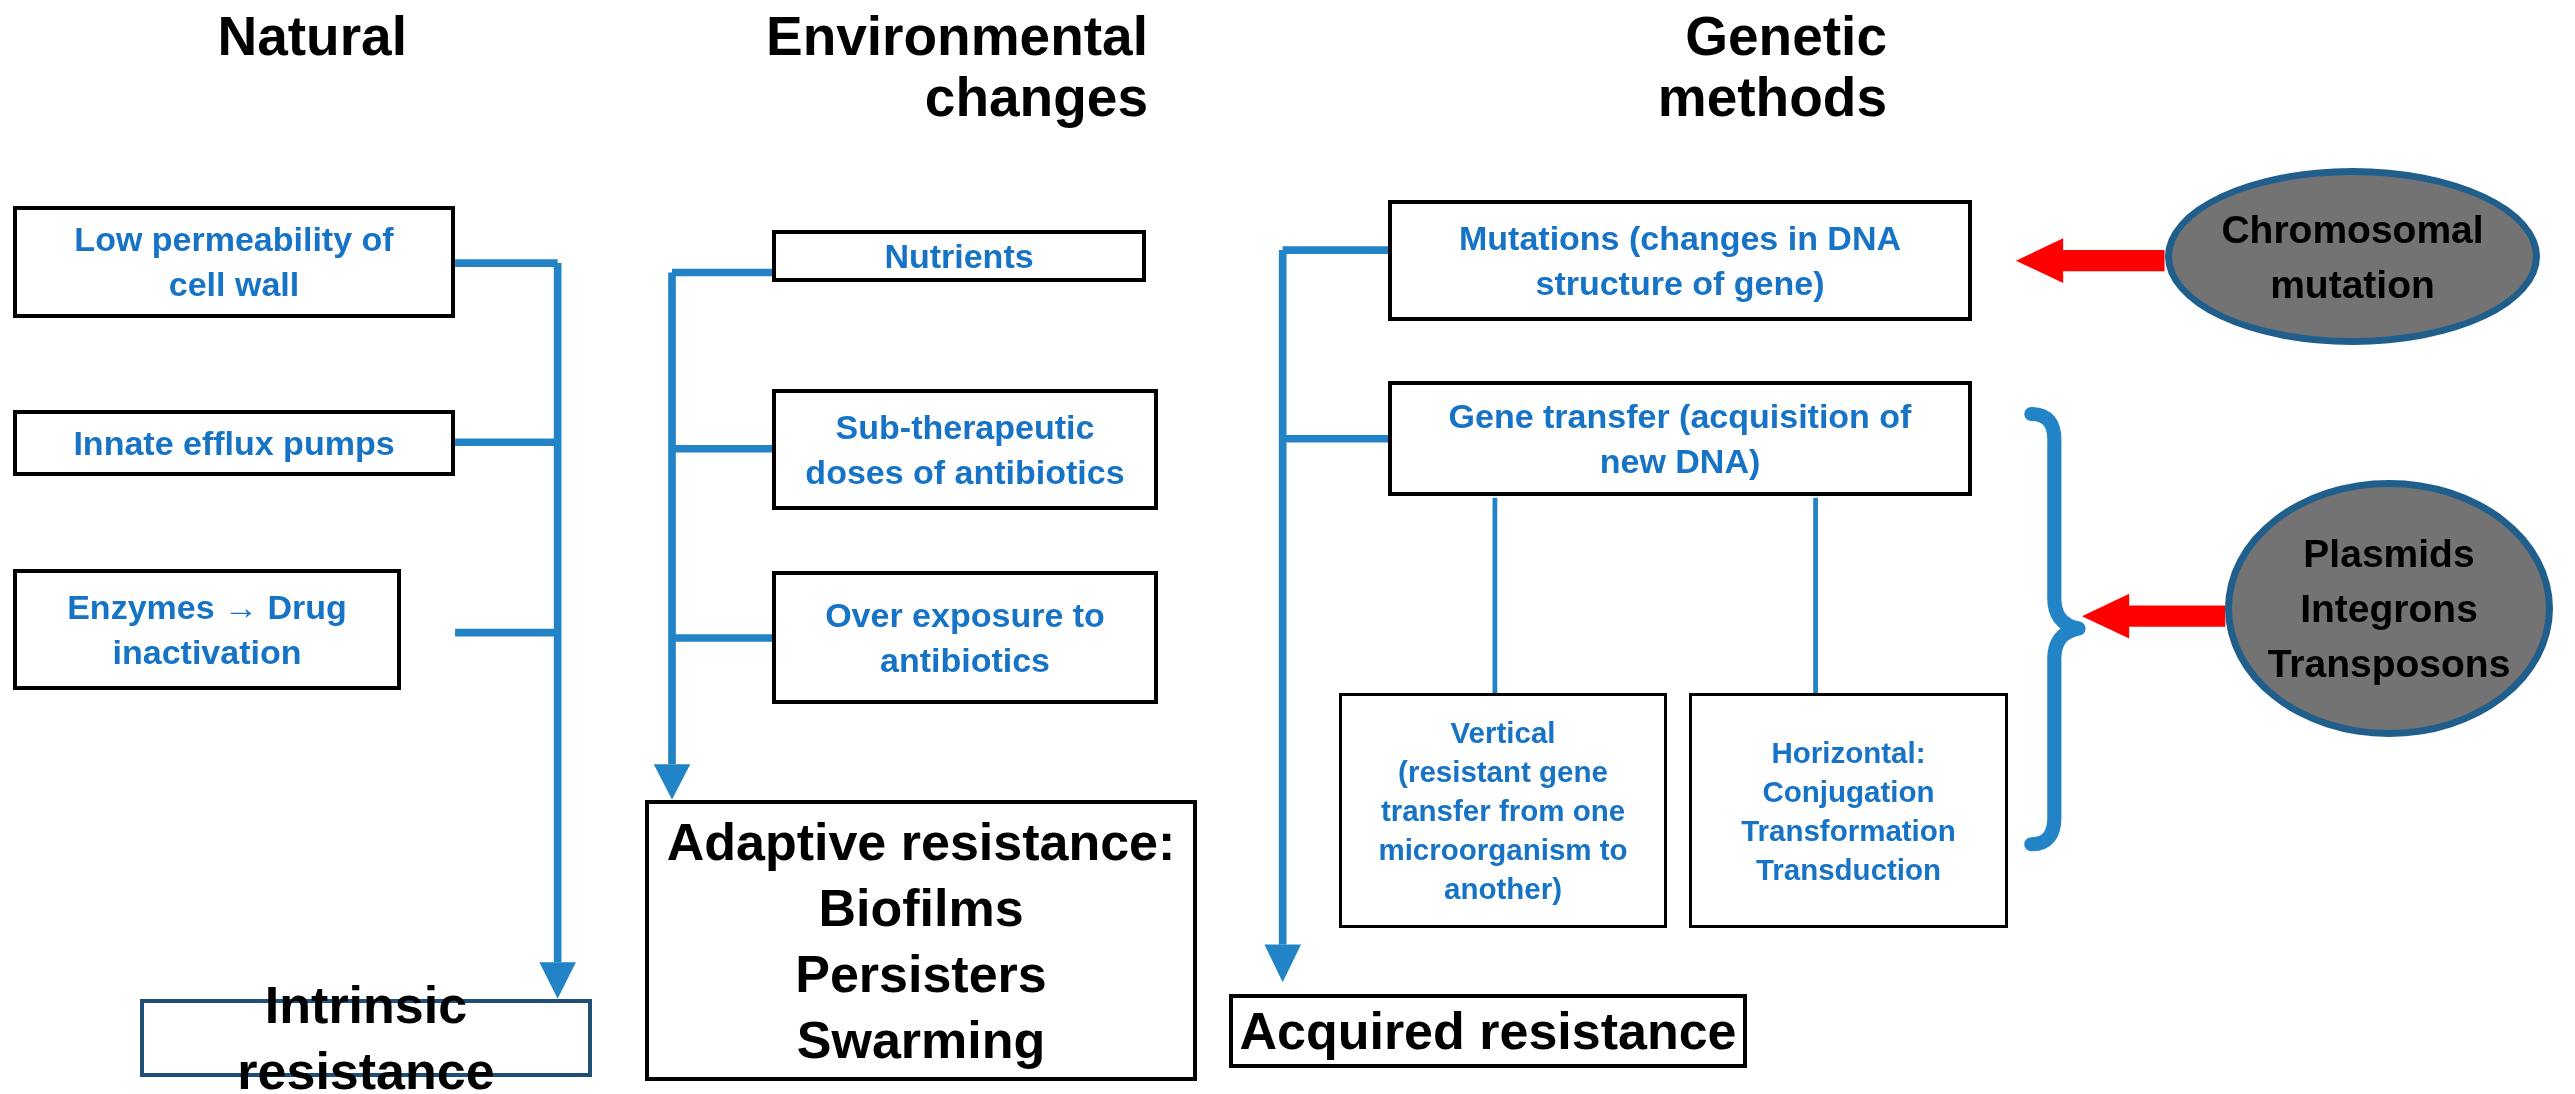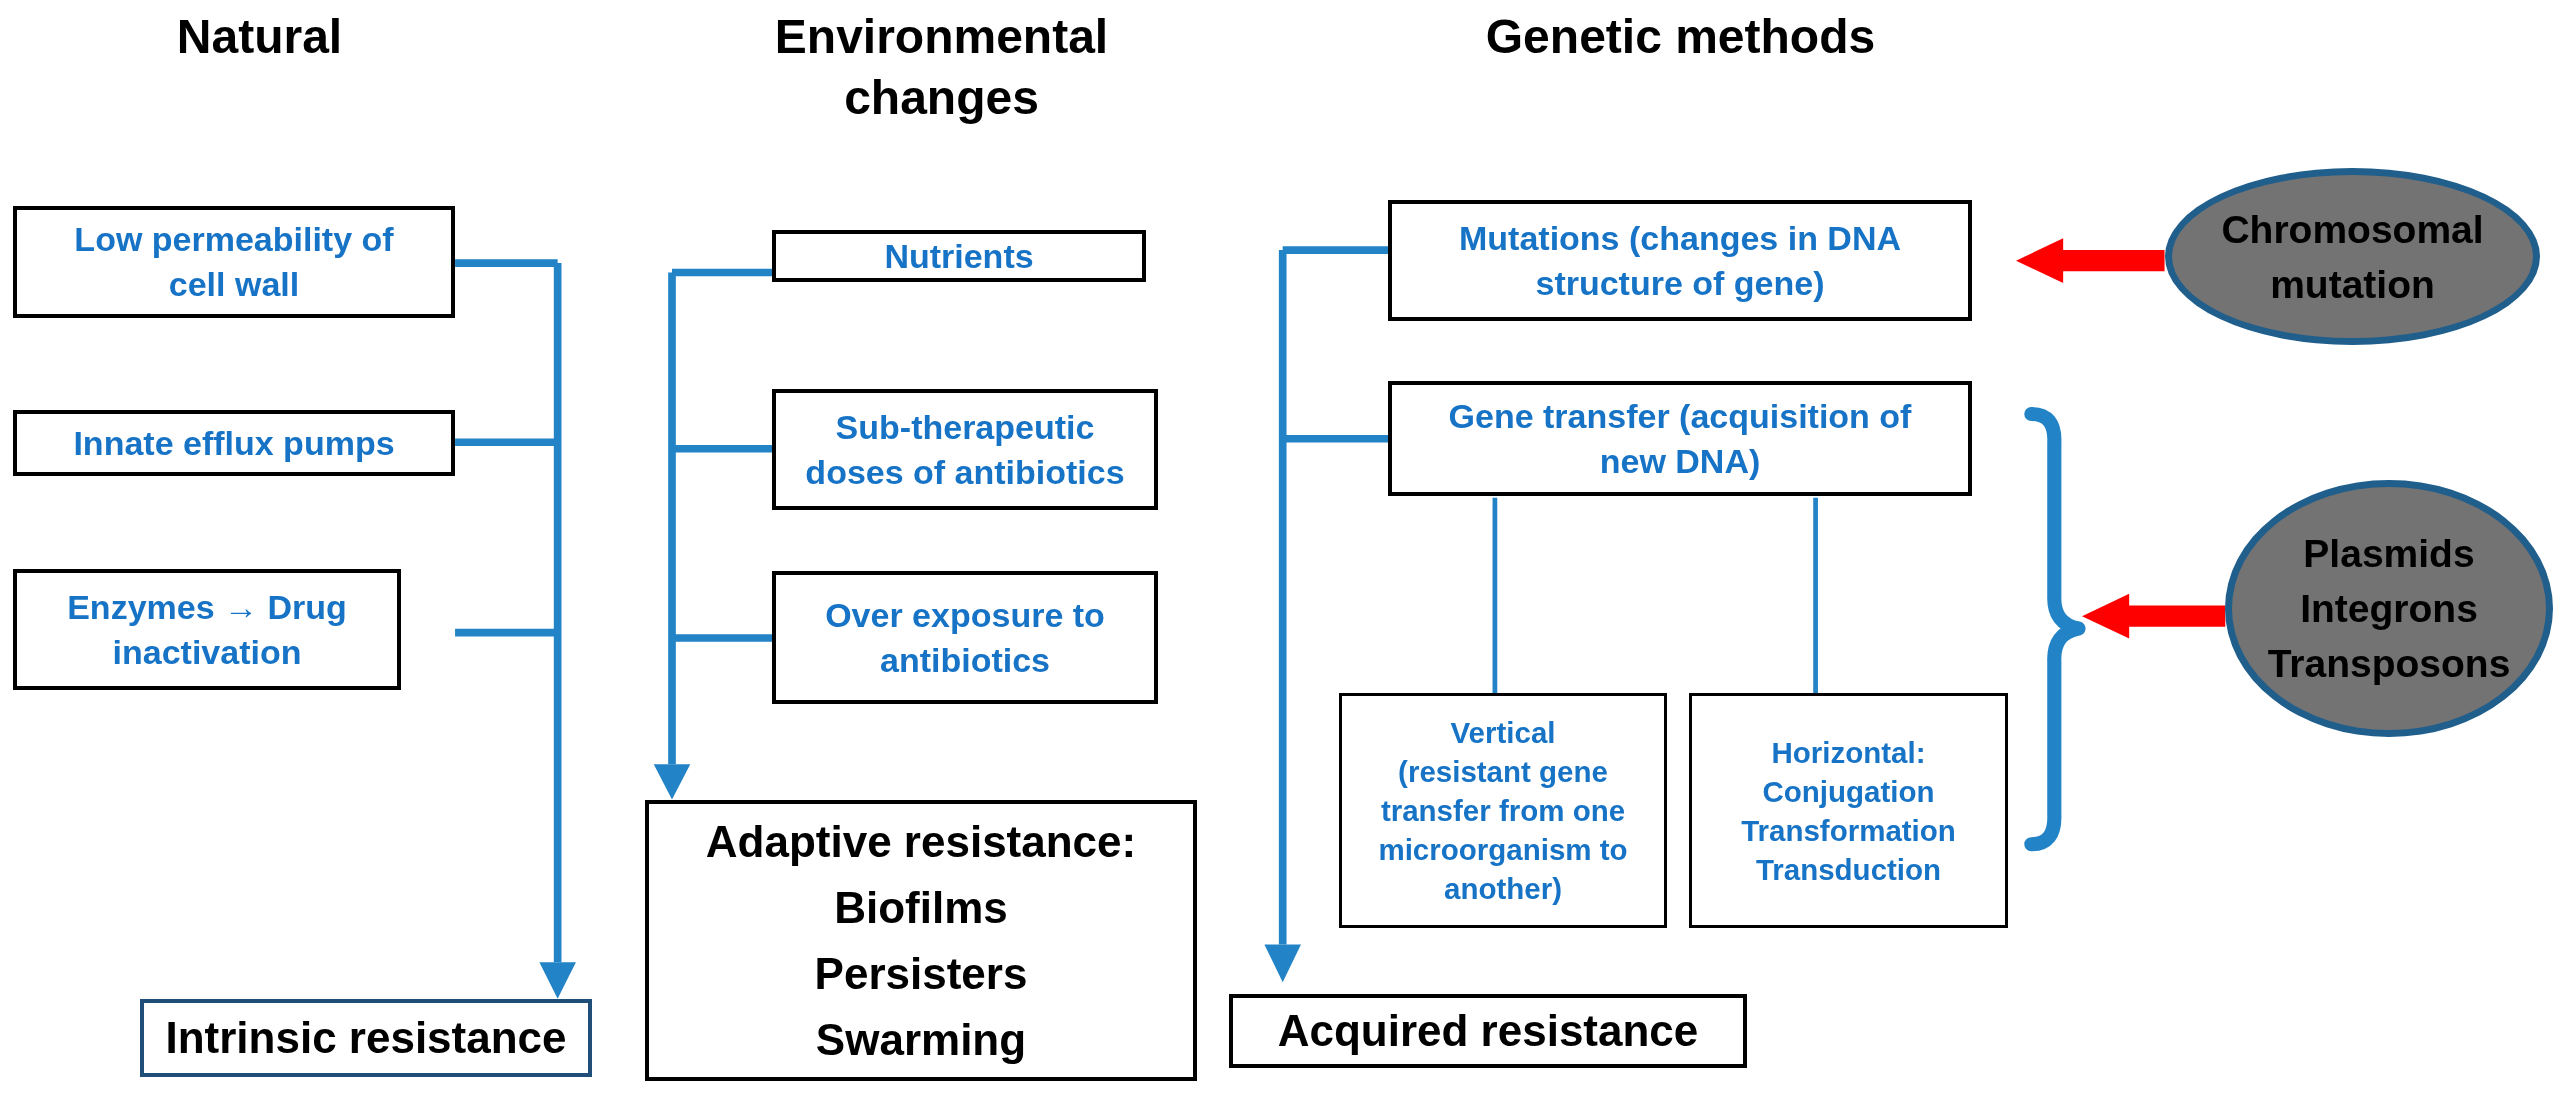--- a/index.html
+++ b/index.html
@@ -7,32 +7,32 @@
     position:relative;width:2576px;height:1095px;background:#ffffff;overflow:hidden;
     font-family:"Liberation Sans", sans-serif;font-weight:bold;
   }
   .abs{position:absolute;}
   svg.connectors{position:absolute;left:0;top:0;pointer-events:none;}
   .cl{stroke:var(--connector-blue);stroke-width:13;fill:none;}
   .ct{stroke:var(--connector-blue);stroke-width:8;fill:none;}
   .cb{stroke:var(--connector-blue);stroke-width:24;fill:none;stroke-linecap:round;stroke-linejoin:round;}
   .cfill{fill:var(--connector-blue);}
   .rfill{fill:var(--red-arrow);}
-  .title{color:var(--text-black);font-size:48px;line-height:61px;text-align:center;}
+  .title{color:var(--text-black);font-size:55px;line-height:61px;text-align:right;}
   .bbox{
     display:flex;flex-direction:column;align-items:center;justify-content:center;
     text-align:center;background:#ffffff;box-sizing:border-box;
   }
   .black-border{border:4.1px solid var(--box-border-black);}
   .black-border-thick{border:4.7px solid var(--box-border-black);}
   .navy-border{border:4.7px solid var(--intrinsic-border);}
   .thin-black-border{border:3.5px solid var(--box-border-black);}
   .blue-text{color:var(--box-text-blue);font-size:34px;line-height:45px;}
   .blue-text-small{color:var(--box-text-blue);font-size:29.5px;line-height:39px;}
-  .result-text{color:var(--text-black);font-size:44px;line-height:66px;justify-content:center;}
+  .result-text{color:var(--text-black);font-size:52px;line-height:66px;justify-content:center;}
   .ellipse{
     display:flex;flex-direction:column;align-items:center;justify-content:center;
     text-align:center;background:#737373;box-sizing:border-box;
     border:7px solid var(--ellipse-border);border-radius:50%;
     color:var(--text-black);font-size:39px;line-height:55px;
   }
 </style>
 </head>
 <body>
 

